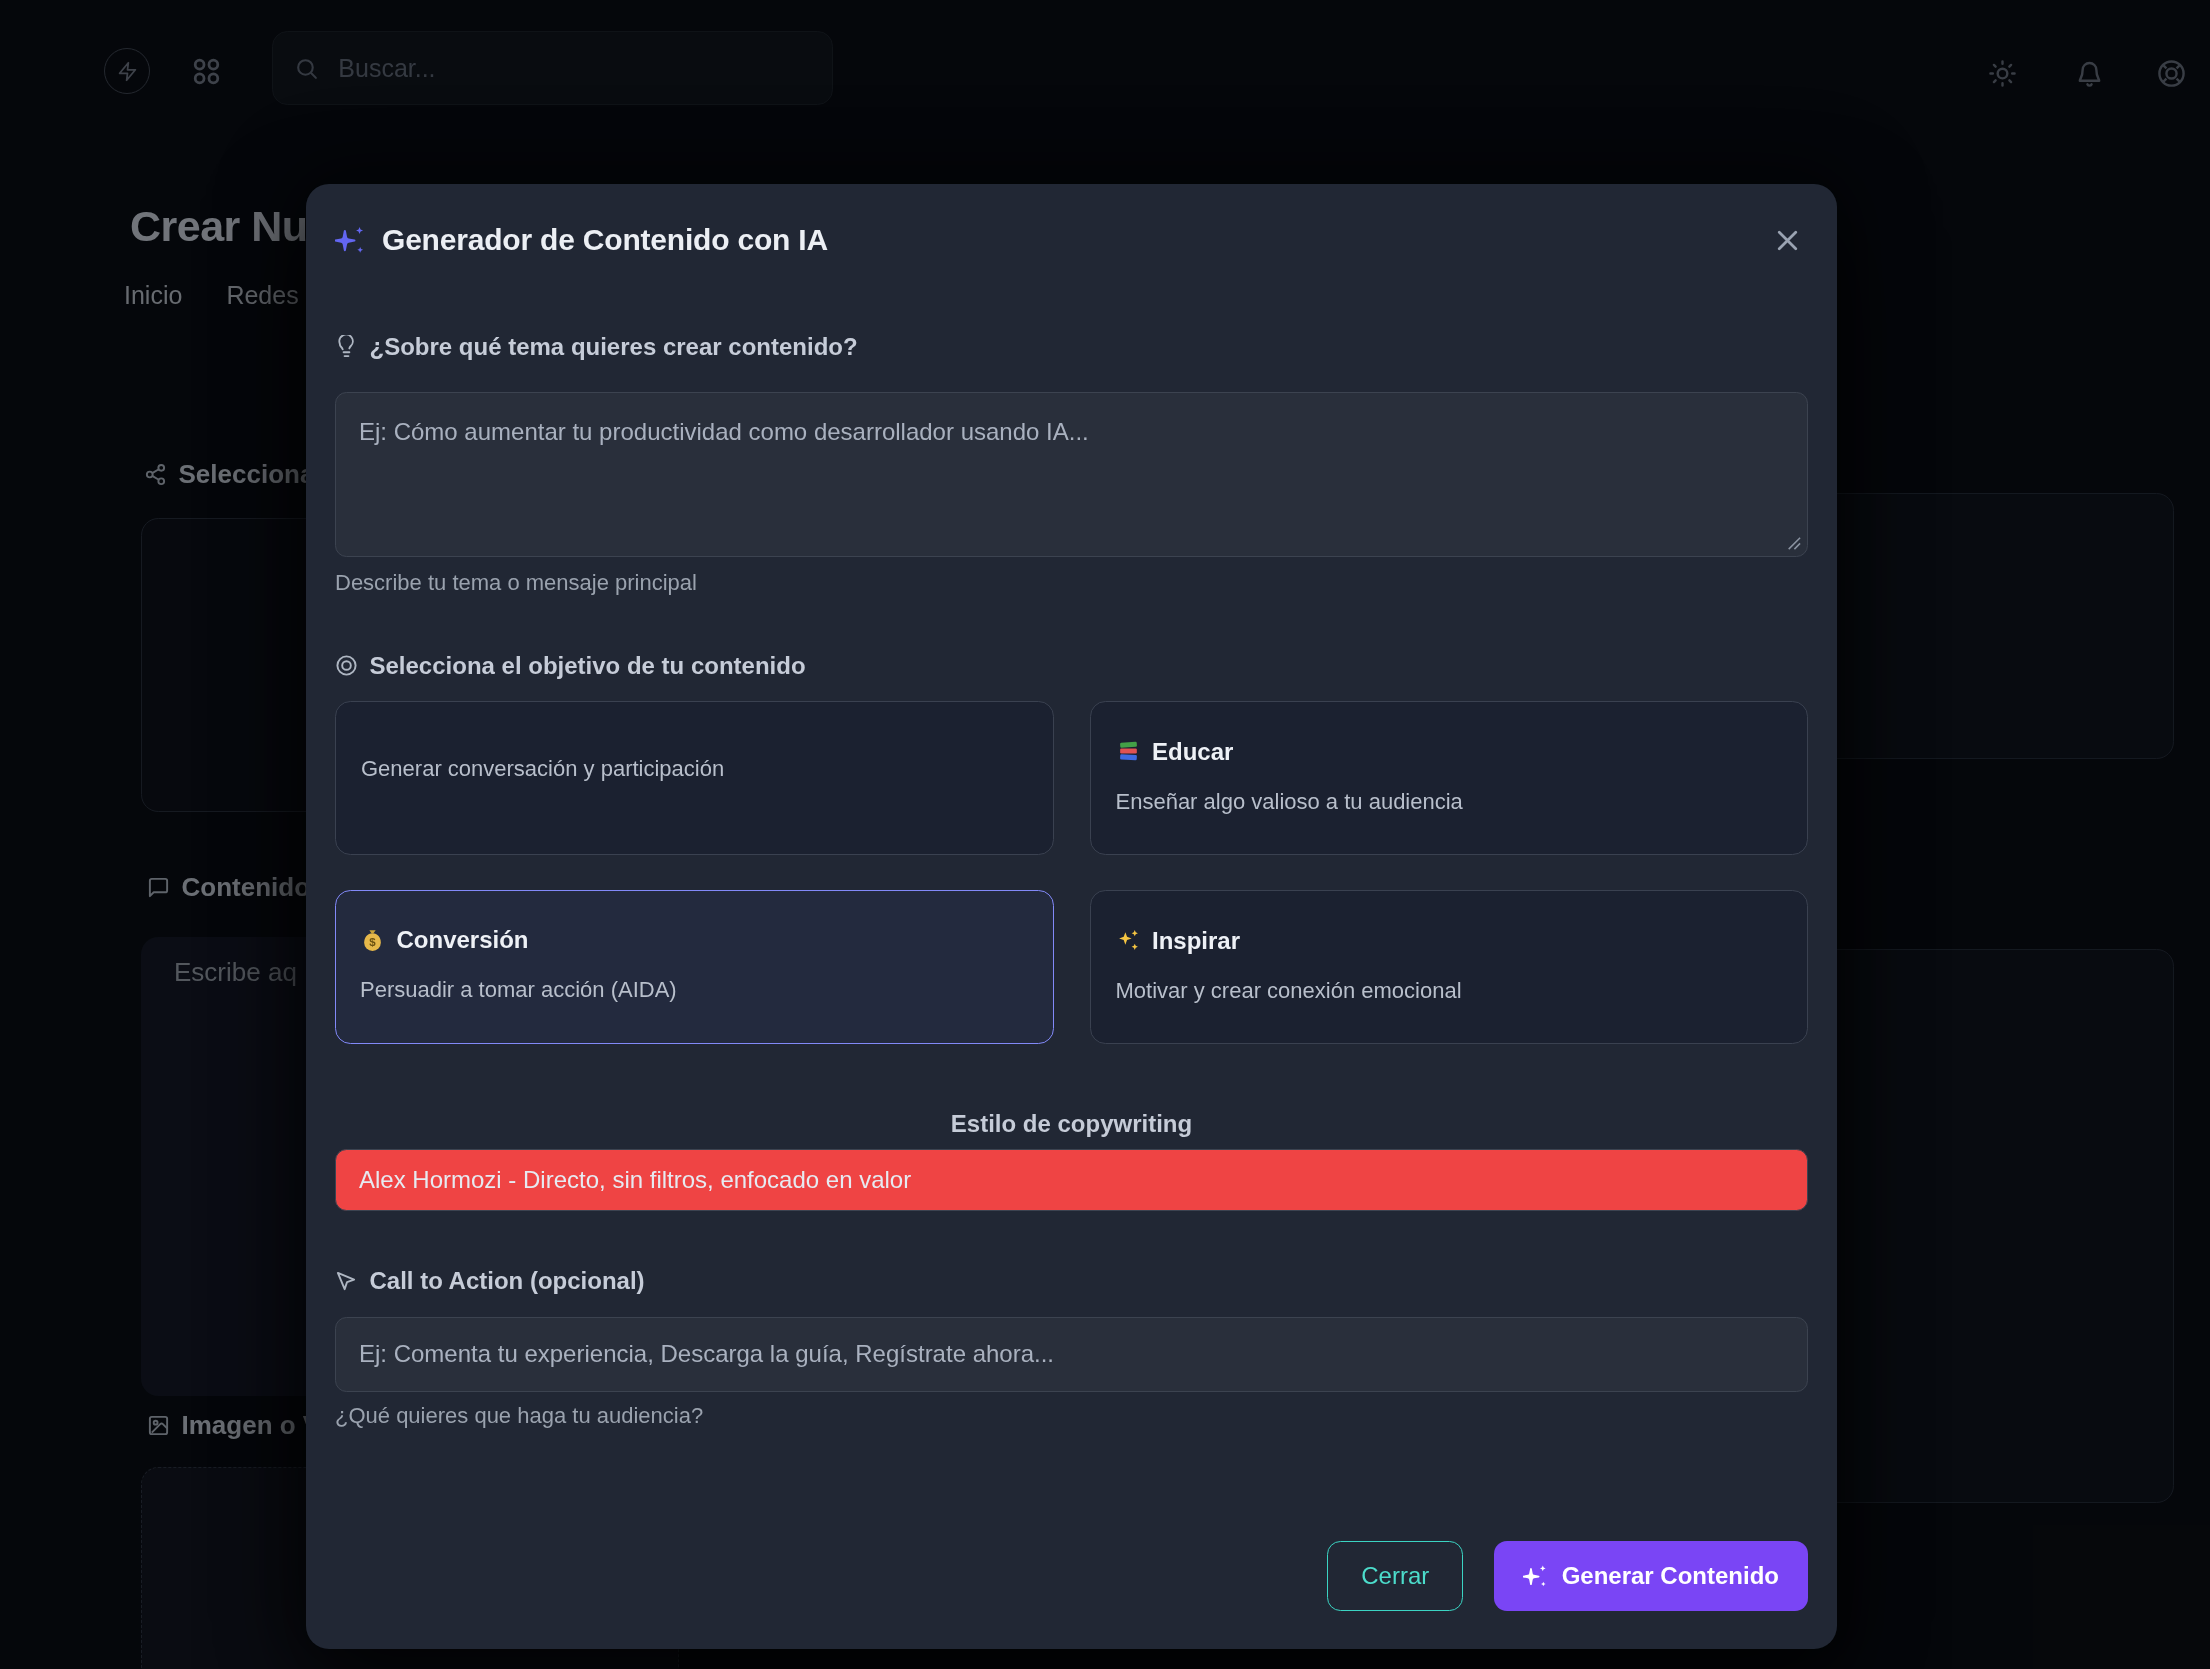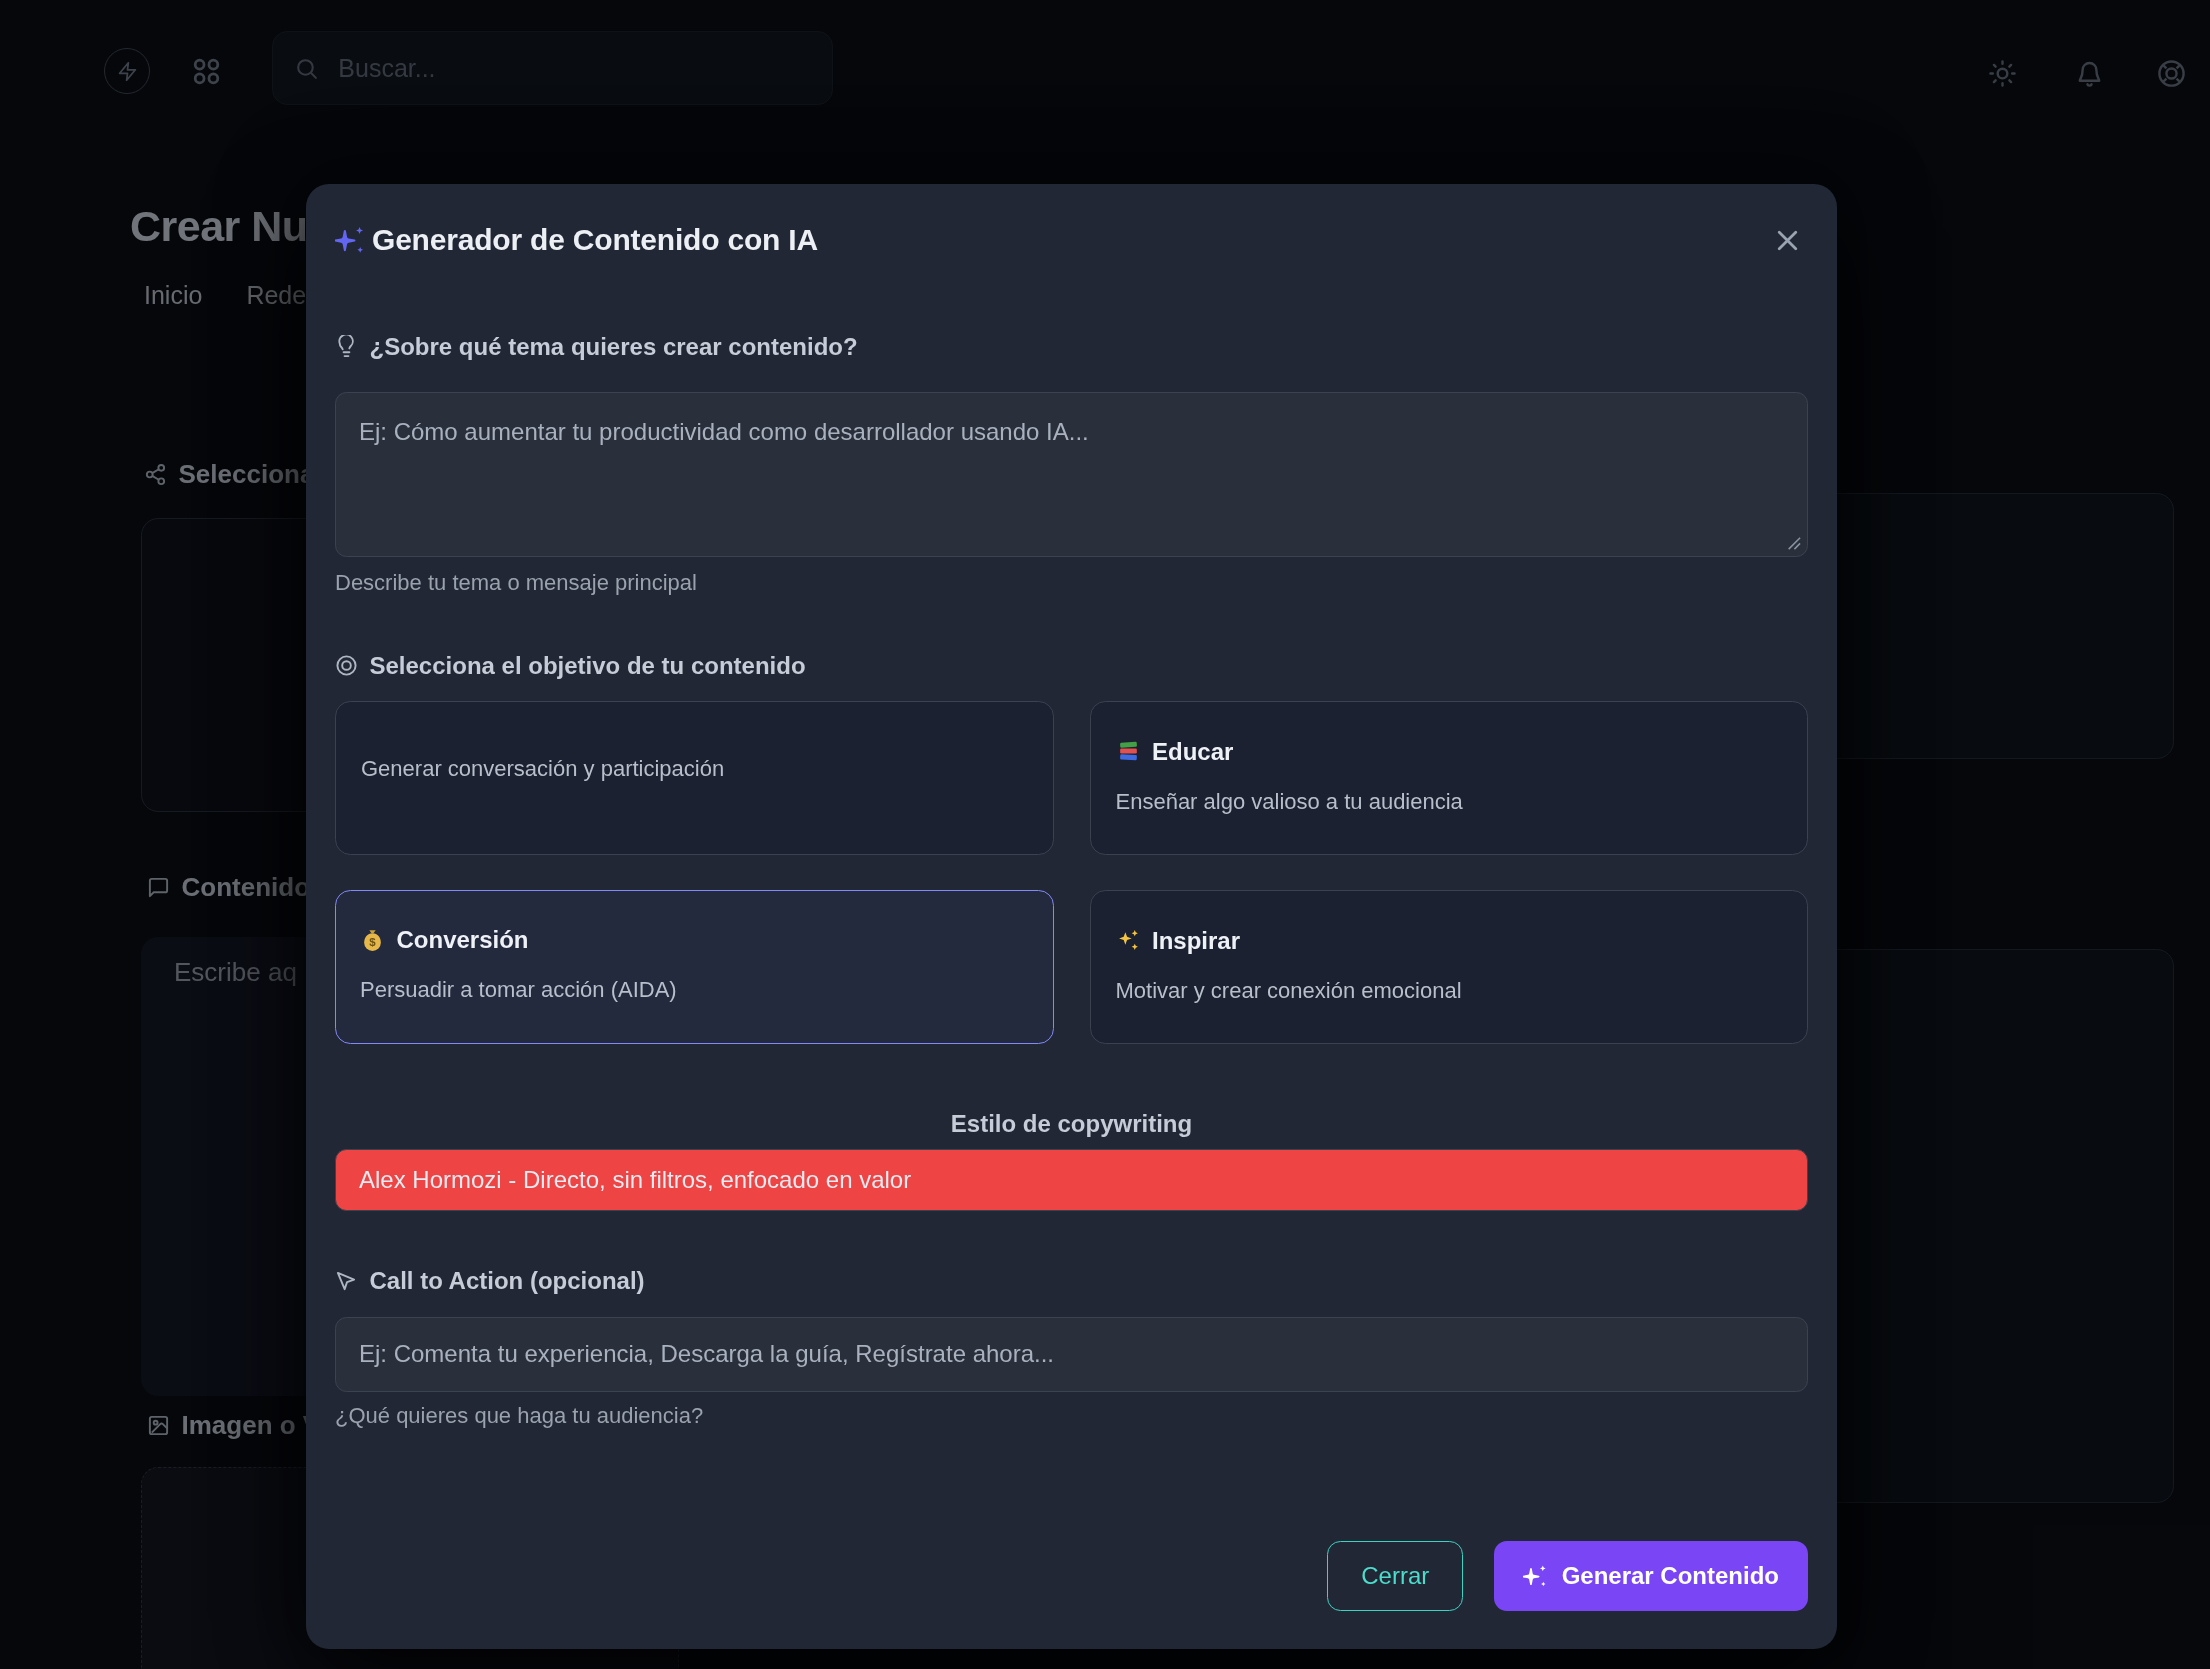--- a/index.html
+++ b/index.html
@@ -12,36 +12,36 @@
   .grid-btn{position:absolute;left:183px;top:48px;width:46px;height:46px;display:flex;align-items:center;justify-content:center;color:#6b7280;}
   .searchbar{position:absolute;left:272px;top:31px;width:561px;height:74px;background:#10151d;border:1px solid #1b2129;border-radius:15.4px;display:flex;align-items:center;padding:0 21px;gap:17.3px;}
   .searchbar svg{color:#5b6370;flex:0 0 auto;}
   .searchbar input{flex:1;background:transparent;border:none;outline:none;color:#aab1bd;font-size:25px;}
   .searchbar input::placeholder{color:#5b6370;}
   .nav-icon{position:absolute;top:52px;width:42px;height:42px;display:flex;align-items:center;justify-content:center;color:#626a77;}
 
   
   .page{position:absolute;inset:0;z-index:1;}
   .page-title{position:absolute;left:130px;top:202px;font-size:43px;font-weight:600;color:#c3c9d3;letter-spacing:-0.5px;white-space:nowrap;}
-  .page-tabs{position:absolute;left:144px;top:281px;display:flex;gap:44px;font-size:25px;color:#b2b8c2;}
+  .page-tabs{position:absolute;left:124px;top:281px;display:flex;gap:44px;font-size:25px;color:#b2b8c2;}
   .bg-label{position:absolute;display:flex;align-items:center;gap:11.5px;font-size:26px;font-weight:600;color:#b9c0ca;white-space:nowrap;}
   .bg-label svg{color:#a3abb7;}
   .bg-card-outline{position:absolute;left:141px;top:518px;width:538px;height:294px;border:1.9px solid #262d3a;background:#0d1119;border-radius:17.3px;}
   .bg-panel{position:absolute;left:141px;top:937px;width:538px;height:459px;background:#131825;border-radius:17.3px;}
   .bg-placeholder{position:absolute;left:174px;top:957px;font-size:26px;color:#8f96a1;white-space:nowrap;}
   .bg-dropzone{position:absolute;left:141px;top:1467px;width:538px;height:288px;border:1.9px dashed #2c3340;background:#12161f;border-radius:17.3px;}
   .bg-right-panel{position:absolute;left:1576px;width:598px;border:1.4px solid #242b38;background:#0f141d;border-radius:17.3px;}
 
   .overlay{position:absolute;inset:0;background:rgba(0,0,0,0.42);z-index:5;}
 
   
   .modal{position:absolute;left:306px;top:184px;width:1531px;height:1465px;background:#212734;border-radius:23px;z-index:10;
          box-shadow:0 38px 96px rgba(0,0,0,.7),0 0 77px 13.4px rgba(0,0,0,.45);
          display:flex;flex-direction:column;padding:35px 29px 38px 29px;}
-  .modal-header{display:flex;align-items:center;gap:6px;height:42px;margin-bottom:69px;}
+  .modal-header{display:flex;align-items:center;gap:16px;height:42px;margin-bottom:69px;}
   .modal-title{font-size:30px;font-weight:700;color:#eceff4;letter-spacing:-0.2px;}
   .close-btn{margin-left:auto;width:42px;height:42px;display:flex;align-items:center;justify-content:center;color:#9aa3b2;cursor:pointer;background:none;border:none;padding:0;}
 
   .field-label{display:flex;align-items:center;gap:11.5px;font-size:24px;font-weight:600;color:#c6ccd8;height:33px;}
   .field-label svg{color:#aeb6c2;}
 
   .topic-label{margin-bottom:29px;text-align:right;}
   .topic-textarea{position:relative;height:165px;margin-bottom:13.4px;}
   .topic-textarea textarea{width:100%;height:100%;background:#292f3b;border:1px solid #3c4350;border-radius:11.5px;resize:none;outline:none;
     padding:25px 23px;font-size:24px;color:#d946ef;}

